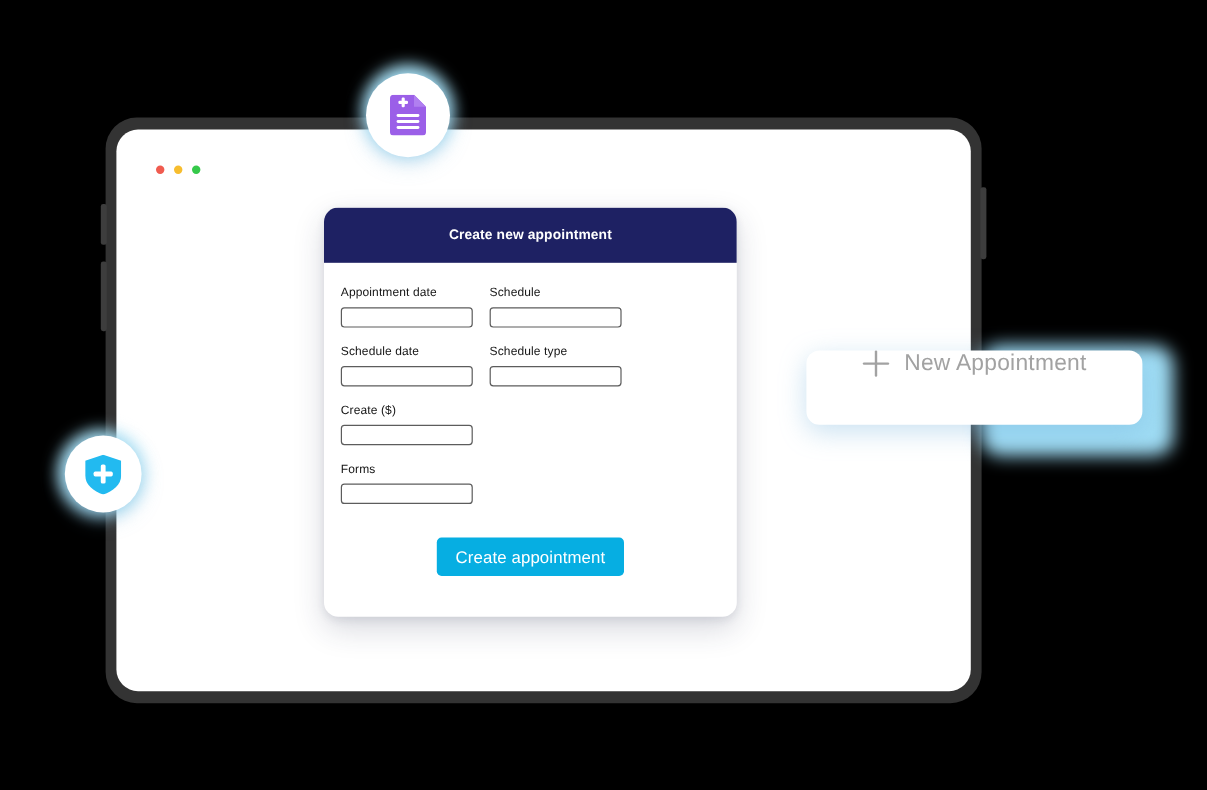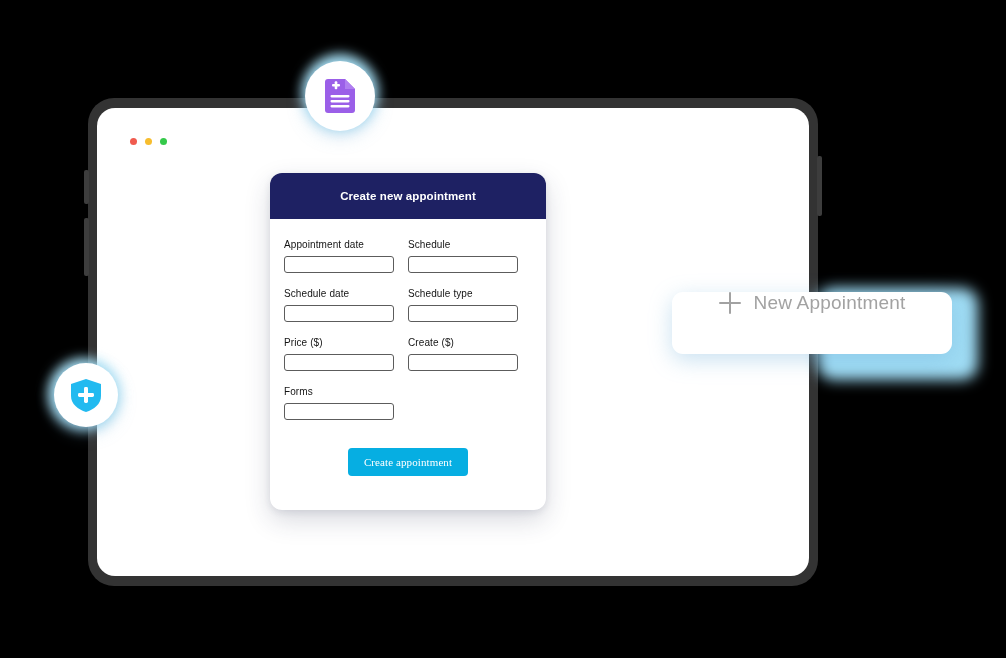--- a/index.html
+++ b/index.html
@@ -63,21 +63,21 @@
   }
   .dot-close    { background: #f05b4f; }
   .dot-minimize { background: #f7bd2e; }
   .dot-maximize { background: #35c94a; }
 
   
   #appointment-form-card {
     position: absolute;
     left: 270px;
     top: 173px;
-    width: 276px;
+    width: 344px;
     border-radius: 12px;
     background: #ffffff;
     box-shadow: 0 10px 26px rgba(40,45,80,0.18), 0 2px 7px rgba(40,45,80,0.10);
     overflow: hidden;
     z-index: 30;
   }
   #form-card-header {
     height: 46px;
     background: #1e2163;
     display: flex;
@@ -125,22 +125,22 @@
   #form-submit-row {
     display: flex;
     justify-content: center;
     margin-top: 28px;
   }
   #create-appointment-button {
     background: #06aee2;
     color: #ffffff;
     border: none;
     border-radius: 4px;
-    font-family: Liberation Serif, serif;
-    font-size: 11px;
+    font-family: Liberation Sans, sans-serif;
+    font-size: 14px;
     padding: 8px 16px;
     cursor: pointer;
     letter-spacing: 0.1px;
     text-align: center;
   }
 
   
   #new-appointment-glow {
     position: absolute;
     left: 818px;
@@ -269,24 +269,20 @@
         <label class="field-label">Schedule date</label>
         <input class="field-input" type="text" placeholder="" style="">
       </div>
       <div class="form-field">
         <label class="field-label">Schedule type</label>
         <input class="field-input" type="text" placeholder="" style="">
       </div>
     </div>
 
     <div class="form-row">
-      <div class="form-field">
-        <label class="field-label">Price ($)</label>
-        <input class="field-input" type="text" placeholder="" style="">
-      </div>
       <div class="form-field">
         <label class="field-label">Create ($)</label>
         <input class="field-input" type="text" placeholder="" style="">
       </div>
     </div>
 
     <div class="form-row">
       <div class="form-field">
         <label class="field-label">Forms</label>
         <input class="field-input" type="text" placeholder="" style="">

